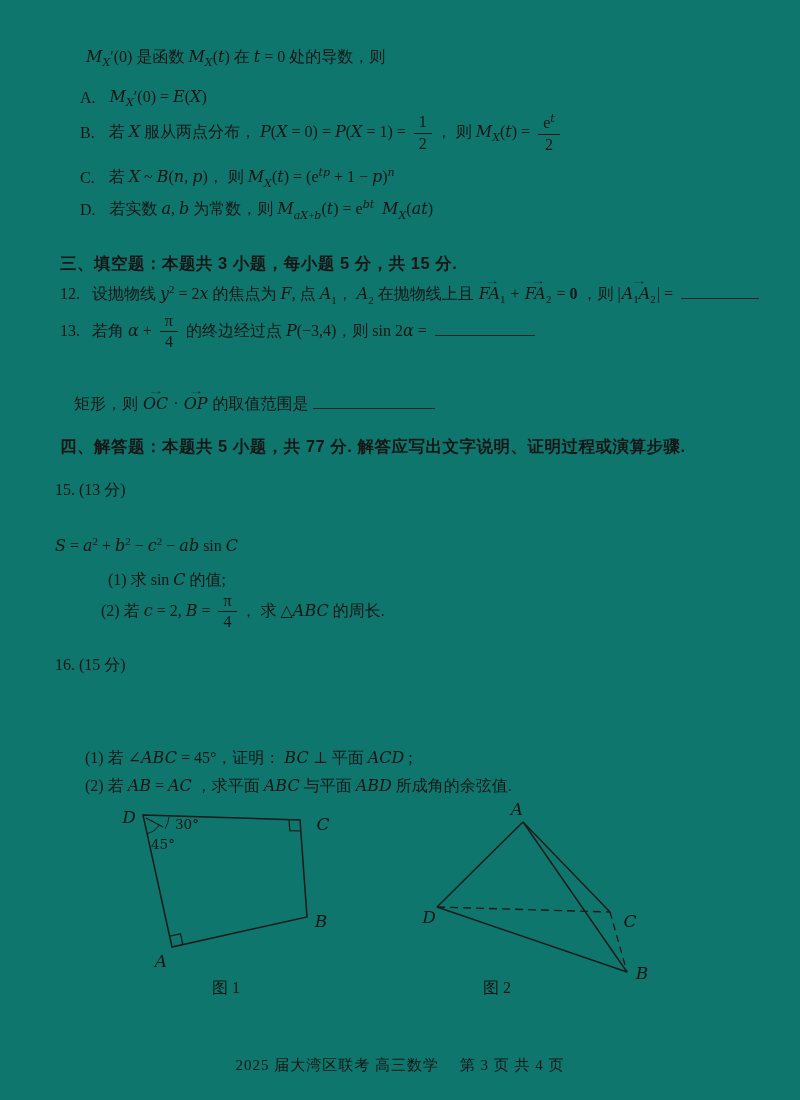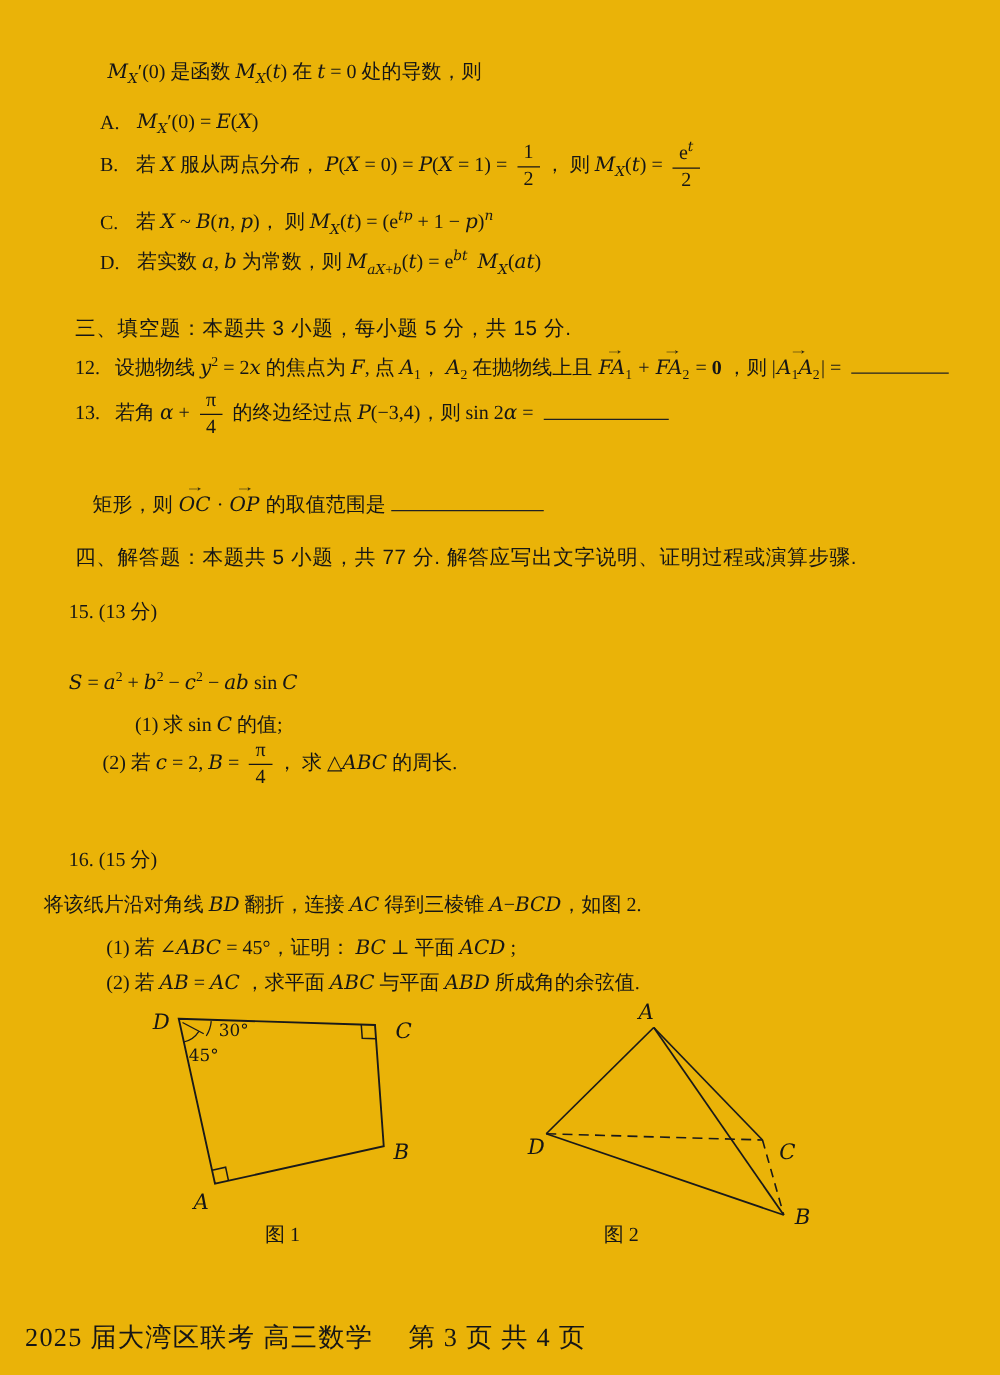--- a/index.html
+++ b/index.html
@@ -1,28 +1,28 @@
 <!DOCTYPE html>
 <html><head>
 <meta charset="utf-8">
 <style>
   html,body{margin:0;padding:0;}
   body{background:#e8e8e8;}
   #page{
     position:relative;
     width:800px;height:1100px;
     margin:0 auto;
-    background:#eab308;
+    background:#0f766e;
     color:#161616;
     font-family:"Liberation Serif","DejaVu Serif",serif;
     font-size:16px;
     overflow:hidden;
   }
   .line{position:absolute;white-space:nowrap;line-height:1.6;}
-  .heading{font-family:"Liberation Sans","DejaVu Sans",sans-serif;font-weight:400;font-size:16.5px;letter-spacing:0.5px;}
+  .heading{font-family:"Liberation Sans","DejaVu Sans",sans-serif;font-weight:700;font-size:16.5px;letter-spacing:0.5px;}
   .opt{display:flex;align-items:center;}
   .opt .olabel{margin-right:14px;}
   i{font-family:"DejaVu Serif","Liberation Serif",serif;font-style:italic;font-weight:normal;}
   sub,sup{font-size:11px;}
   sub i, sup i{font-size:11px;}
   .frac{display:inline-flex;flex-direction:column;align-items:center;vertical-align:middle;margin:0 4px;line-height:1.15;}
   .frac .num{padding:0 5px 1px 5px;border-bottom:1.4px solid #161616;}
   .frac .den{padding:1px 5px 0 5px;}
   .vec{position:relative;display:inline-block;margin:0 1px;}
   .vec::before{
@@ -30,21 +30,21 @@
     position:absolute;left:50%;top:-0.85em;
     transform:translateX(-50%) scaleX(1.6);
     font-size:0.62em;font-style:normal;color:#161616;
   }
   .blank{display:inline-block;height:1.05em;border-bottom:1.4px solid #222;vertical-align:baseline;margin-left:4px;}
   .w75{width:78px}.w100{width:100px}.w120{width:122px}
   .figsvg{position:absolute;}
   .figsvg text{font-family:"DejaVu Serif","Liberation Serif",serif;font-style:italic;font-size:17px;fill:#161616;}
   .figsvg text.deg{font-style:normal;font-size:13.5px;}
   .figsvg text.cap{font-style:normal;font-size:16px;font-family:"Liberation Serif",serif;}
-  .footer{position:absolute;left:20px;top:1056px;width:760px;text-align:left;font-size:21px;letter-spacing:1px;}
+  .footer{position:absolute;left:20px;top:1056px;width:760px;text-align:center;font-size:15px;letter-spacing:1px;}
 </style>
 </head>
 <body>
 
 <div id="page">
 
   <div class="line" style="left:86px;top:44px;"><i>M</i><sub><i>X</i></sub>′(0) 是函数 <i>M</i><sub><i>X</i></sub>(<i>t</i>) 在 <i>t</i> = 0 处的导数，则</div>
 
   <div class="line opt" style="left:80px;top:84px;">
     <span class="olabel">A.</span>
@@ -81,27 +81,26 @@
         <span class="den">4</span>
       </span> 的终边经过点 <i>P</i>(−3,4)，则 sin 2<i>α</i> = <span class="blank w100"></span></div>
 
   <div class="line" style="left:74px;top:391px;">矩形，则 <span class="vec"><i>OC</i></span> · <span class="vec"><i>OP</i></span> 的取值范围是<span class="blank w120"></span></div>
 
   <div class="line heading" style="left:60px;top:433px;">四、解答题：本题共 5 小题，共 77 分.  解答应写出文字说明、证明过程或演算步骤.</div>
 
   <div class="line" style="left:55px;top:477px;">15. (13 分)</div>
   <div class="line" style="left:55px;top:533px;"><i>S</i> = <i>a</i><sup>2</sup> + <i>b</i><sup>2</sup> − <i>c</i><sup>2</sup> − <i>ab</i> sin <i>C</i></div>
   <div class="line" style="left:85px;top:567px;margin-left:23px;">(1) 求 sin <i>C</i> 的值;</div>
-  <div class="line" style="left:82px;top:592px;">(2) 若 <i>c</i> = 2, <i>B</i> = <span class="frac">
+  <div class="line" style="left:101px;top:592px;">(2) 若 <i>c</i> = 2, <i>B</i> = <span class="frac">
         <span class="num">π</span>
         <span class="den">4</span>
       </span>， 求 △<i>ABC</i> 的周长.</div>
 
-  <div class="line" style="left:55px;top:652px;margin-top:24px;">16. (15 分)</div>
-  <div class="line" style="left:35px;top:711px;">将该纸片沿对角线 <i>BD</i> 翻折，连接 <i>AC</i> 得到三棱锥 <i>A</i>−<i>BCD</i>，如图 2.</div>
+  <div class="line" style="left:55px;top:652px;">16. (15 分)</div>
   <div class="line" style="left:85px;top:745px;">(1) 若 ∠<i>ABC</i> = 45°，证明：  <i>BC</i> ⊥ 平面 <i>ACD</i> ;</div>
   <div class="line" style="left:85px;top:773px;">(2) 若 <i>AB</i> = <i>AC</i> ，求平面 <i>ABC</i> 与平面 <i>ABD</i> 所成角的余弦值.</div>
 
   <svg class="figsvg" style="left:95px;top:795px;" width="280" height="215" viewBox="0 0 280 215">
     <path d="M48,20 L205,25 L212,122 L77,152 Z" fill="none" stroke="#1a1a1a" stroke-width="1.5"></path>
 
     <path d="M51,23 L68,32" fill="none" stroke="#1a1a1a" stroke-width="1.1"></path>
 
     <path d="M74,21.9 A26,26 0 0 1 70,33.8" fill="none" stroke="#1a1a1a" stroke-width="1"></path>
     <path d="M64.1,30.1 A19,19 0 0 1 52,38.6" fill="none" stroke="#1a1a1a" stroke-width="1"></path>

